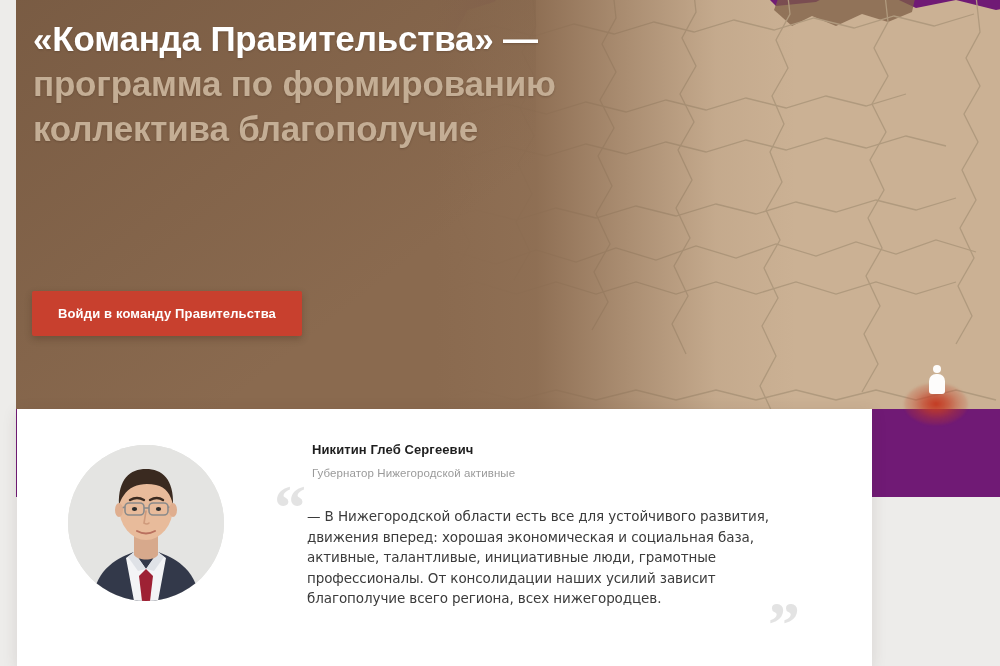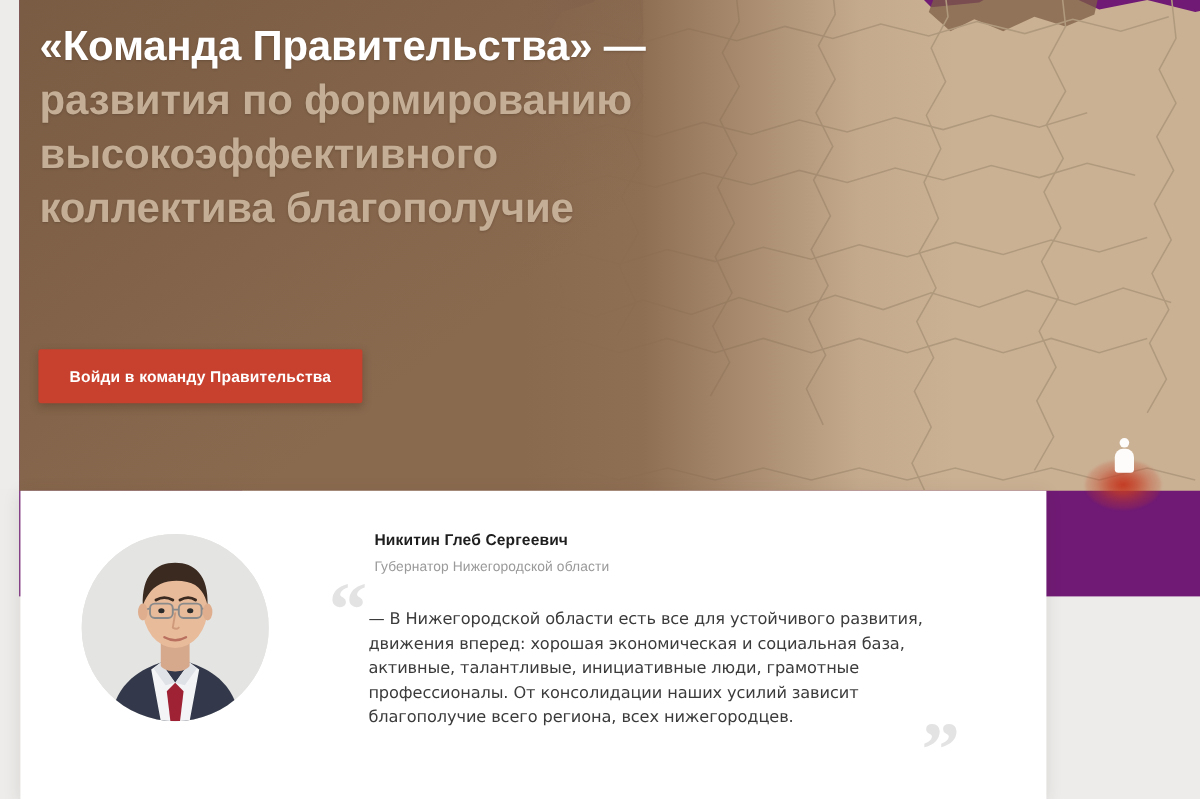--- a/index.html
+++ b/index.html
@@ -277,22 +277,21 @@
         </g>
       </svg>
     </div>
 
     <div class="hero-veil"></div>
     <div class="hero-veil2"></div>
 
     <div class="hero-copy">
       <h1 class="headline">
         <span class="hl-white">«Команда Правительства» —</span>
-        <span class="hl-muted">развития по формированию</span>
-        <span class="hl-muted">высокоэффективного</span>
+        <span class="hl-muted">программа по формированию</span>
         <span class="hl-muted">коллектива благополучие</span>
       </h1>
     </div>
 
     <button class="cta">Войди в команду Правительства</button>
 
     <div class="marker-wrap">
       <div class="marker-glow"></div>
       <div class="marker-pin">
         <div class="pin-head"></div>
@@ -342,19 +341,19 @@
         <ellipse cx="51" cy="65" rx="4" ry="7" fill="#dfae8f"></ellipse>
         <ellipse cx="105" cy="65" rx="4" ry="7" fill="#dfae8f"></ellipse>
       </svg>
     </div>
 
     <span style="position:absolute;left:0;top:0;width:0;height:0;overflow:hidden"></span>
   </div>
 
   <div style="position:absolute;left:16px;top:0;width:896px;height:666px;pointer-events:none;z-index:8">
     <div class="person-name">Никитин Глеб Сергеевич</div>
-    <div class="person-role">Губернатор Нижегородской области</div>
+    <div class="person-role">Губернатор Нижегородской активные</div>
     <div class="quote-open">“</div>
     <div class="quote-text">— В Нижегородской области есть все для устойчивого развития, движения вперед: хорошая экономическая и социальная база, активные, талантливые, инициативные люди, грамотные профессионалы. От консолидации наших усилий зависит благополучие всего региона, всех нижегородцев.</div>
     <div class="quote-close">”</div>
   </div>
 
 </div>
 
 </body></html>

